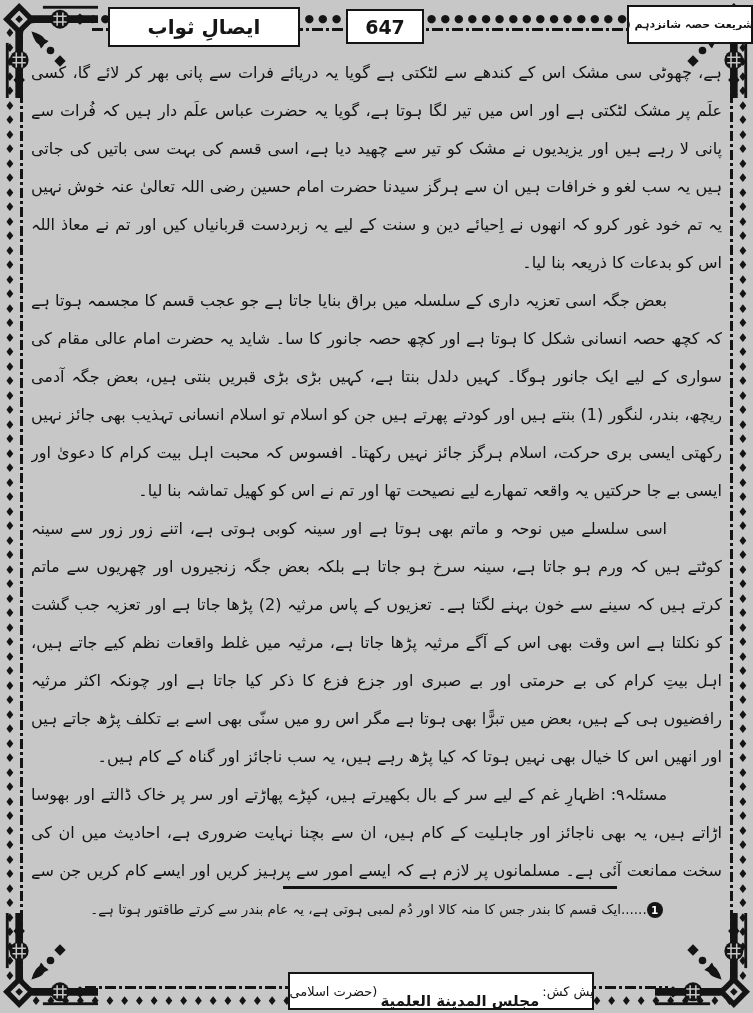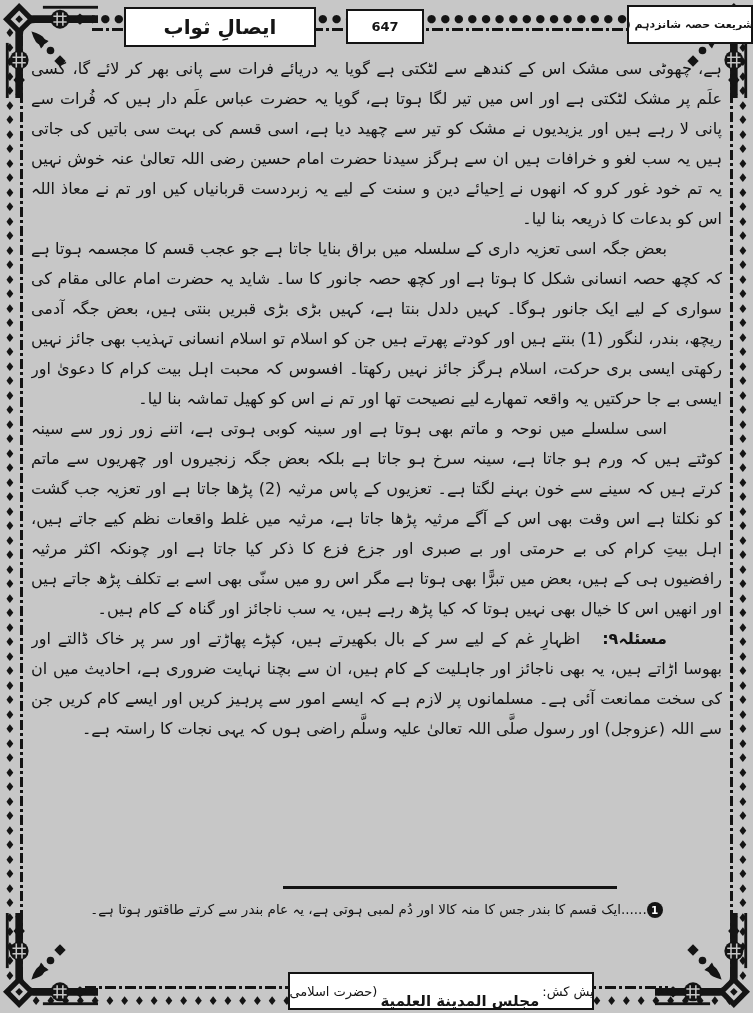--- a/index.html
+++ b/index.html
@@ -23,30 +23,30 @@
   .corner.br{right:3px;bottom:5px;transform:scale(-1,-1);}
 
   
   .head-chain{position:absolute;left:92px;right:95px;top:12px;height:26px;z-index:1;overflow:hidden;}
   .head-beads{height:13px;overflow:hidden;white-space:nowrap;text-align:center;
     font-size:11px;line-height:13px;letter-spacing:4px;color:#141414;}
   .head-dash{height:3px;margin-top:3px;
     background:repeating-linear-gradient(90deg,#141414 0 11px,transparent 11px 14px,#141414 14px 17px,transparent 17px 20px);}
   .hbox{position:absolute;background:#ffffff;border:2px solid #141414;z-index:3;
     display:flex;align-items:center;justify-content:center;font-weight:bold;direction:rtl;}
-  .hbox.section{left:124px;top:7px;width:188px;height:36px;font-size:20px;}
-  .hbox.pageno{left:346px;top:9px;width:74px;height:31px;font-size:13px;font-family:"DejaVu Sans",sans-serif;direction:ltr;}
+  .hbox.section{left:108px;top:7px;width:188px;height:36px;font-size:20px;}
+  .hbox.pageno{left:346px;top:9px;width:74px;height:31px;font-size:19px;font-family:"DejaVu Sans",sans-serif;direction:ltr;}
   .hbox.volume{left:627px;top:5px;width:122px;height:35px;font-size:11px;white-space:nowrap;overflow:hidden;}
 
   
   .bodytext{position:absolute;top:54px;left:31px;right:31px;height:832px;overflow:hidden;
-    direction:rtl;text-align:justify;font-size:16px;line-height:30px;color:#131313;}
+    direction:rtl;text-align:justify;font-size:16px;line-height:38px;color:#131313;}
   .bodytext p{margin:0;}
   .bodytext p.indent{text-indent:55px;}
-  .masala{font-weight:bold;padding-left:22px;}
+  .masala{font-weight:normal;padding-left:6px;}
 
   
   .fn-sep{position:absolute;left:283px;top:886px;width:334px;height:3px;background:#141414;}
   .footnotes{position:absolute;left:40px;right:40px;top:892px;direction:rtl;text-align:center;
     font-size:13.5px;line-height:35px;color:#131313;}
   .fn-badge{display:inline-block;width:16px;height:16px;border-radius:50%;background:#141414;color:#fff;
     font-size:10.5px;line-height:16px;text-align:center;vertical-align:middle;direction:ltr;font-weight:bold;}
   .fn-dots{letter-spacing:1px;}
 
   

